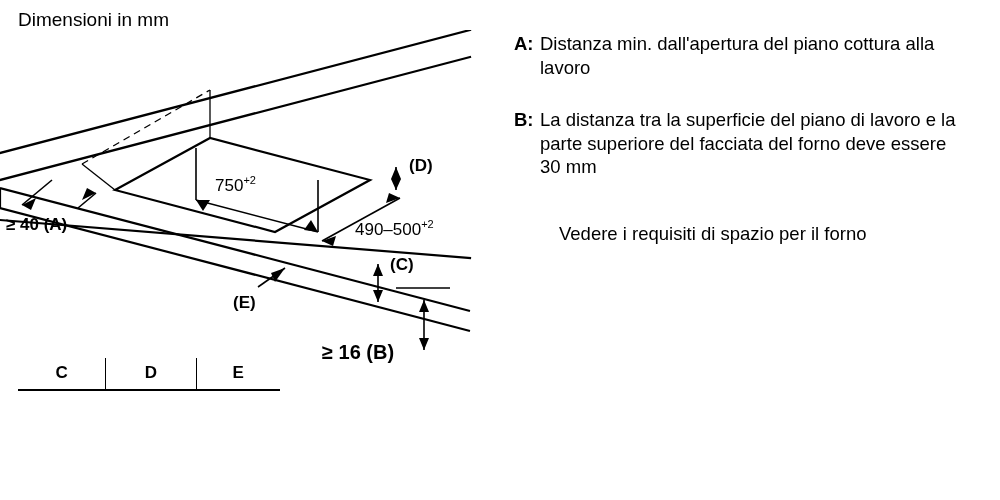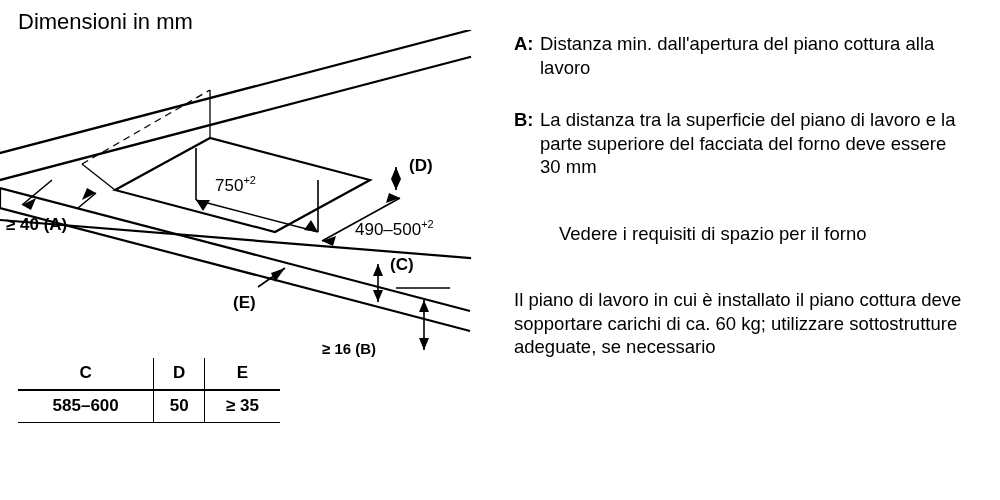--- a/index.html
+++ b/index.html
@@ -17,40 +17,40 @@
     overflow: hidden;
   }
   .txt {
     position: absolute;
     white-space: pre;
     line-height: 1.25;
   }
   #title {
     left: 18px;
     top: 8px;
-    font-size: 22px;
+    font-size: 19px;
   }
   
   #drawing {
     position: absolute;
     left: 0;
     top: 30px;
     width: 500px;
     height: 330px;
   }
   
   .dimlabel { font-size: 17px; }
   .dimlabel.bold { font-weight: bold; }
   #lab-a   { left: 6px;   top: 184px; font-weight: bold; font-size: 17px; }
   #lab-750 { left: 215px; top: 144px; font-size: 17px; }
   #lab-490 { left: 327px; top: 188px; font-size: 17px; margin-left: 28px; }
   #lab-d   { left: 409px; top: 125px; font-weight: bold; font-size: 17px; }
   #lab-c   { left: 390px; top: 224px; font-weight: bold; font-size: 17px; }
   #lab-e   { left: 233px; top: 262px; font-weight: bold; font-size: 17px; }
-  #lab-b   { left: 322px; top: 310px; font-weight: bold; font-size: 15px; }
+  #lab-b   { left: 322px; top: 310px; font-weight: bold; font-size: 20px; }
   .sup { font-size: 11px; vertical-align: super; }
 
   
   #table-wrap {
     position: absolute;
     left: 18px;
     top: 358px;
     width: 262px;
   }
   table.dims {
@@ -208,40 +208,34 @@
   <div id="table-wrap">
     <table class="dims">
       <thead>
         <tr>
           <th class="col-sep">C</th>
           <th class="col-sep">D</th>
           <th>E</th>
         </tr>
       </thead>
       <tbody>
-        <tr class="row-first">
-          <td class="col-sep">585–600</td>
-          <td class="col-sep">50</td>
-          <td>≥ 35</td>
-        </tr>
       </tbody>
     </table>
   </div>
 
   <div class="note" id="note-a">
     <div class="note-row">
       <span class="key">A:</span>
       <span class="body">Distanza min. dall'apertura del piano cottura alla lavoro</span>
     </div>
   </div>
 
   <div class="note" id="note-b">
     <div class="note-row">
       <span class="key">B:</span>
       <span class="body">La distanza tra la superficie del piano di lavoro e la parte superiore del facciata del forno deve essere 30 mm</span>
     </div>
   </div>
 
   <div class="note" id="note-c">Vedere i requisiti di spazio per il forno</div>
 
-  <div class="note" id="note-d">Il piano di lavoro in cui è installato il piano cottura deve sopportare carichi di ca. 60 kg; utilizzare sottostrutture adeguate, se necessario</div>
 
 </div>
 
 </body></html>

